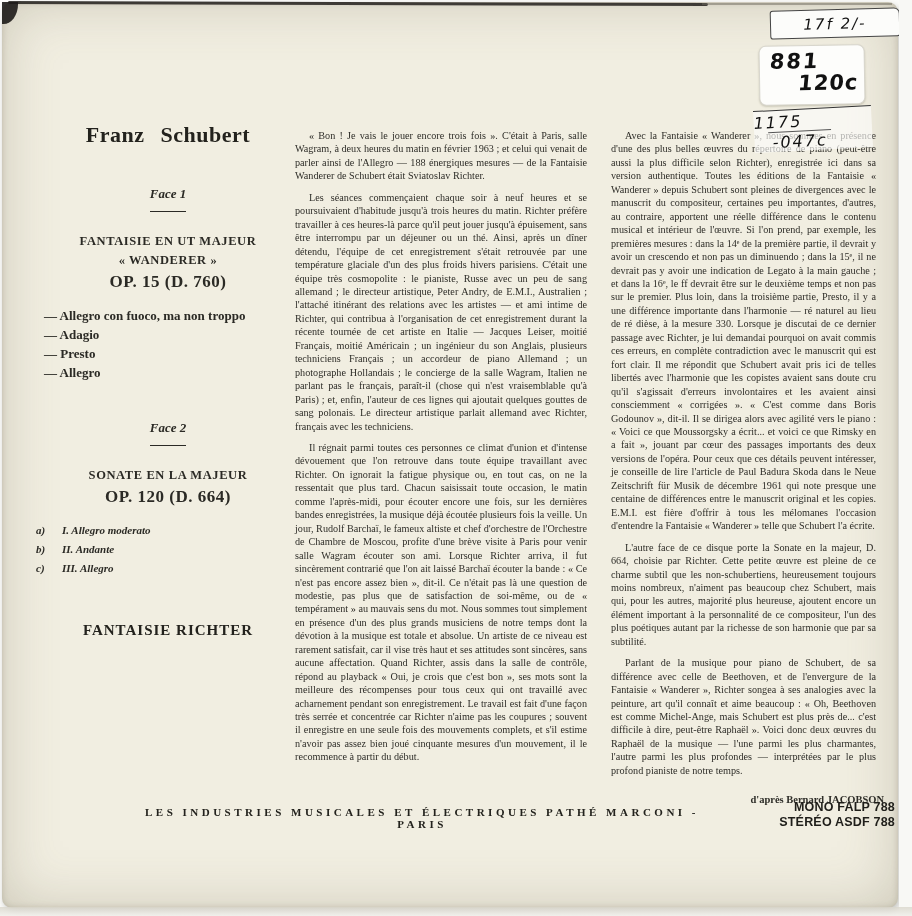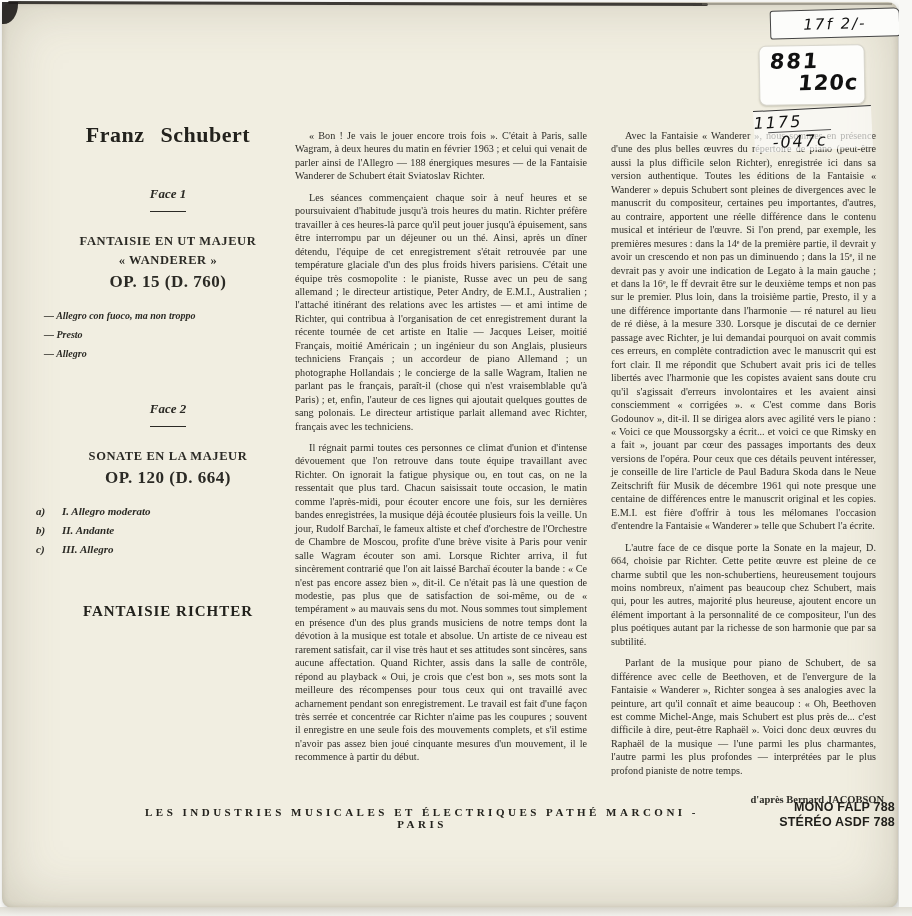--- a/index.html
+++ b/index.html
@@ -24,21 +24,21 @@
   .edge-right{position:absolute;right:0;top:0;width:13px;height:916px;background:#f8f8f5;}
   .edge-bottom{position:absolute;left:0;bottom:0;width:912px;height:9px;background:linear-gradient(#d9d6cb,#efeee9);opacity:.8;}
 
   
   .left-col{position:absolute;left:48px;top:120px;width:236px;text-align:center;}
   .composer{font-size:22px;font-weight:bold;word-spacing:10px;letter-spacing:.5px;color:#23221d;}
   .face-label{display:inline-block;margin-top:38px;font-size:13px;font-weight:bold;font-style:italic;border-bottom:1.5px solid #2b2a25;padding-bottom:9px;}
   .work-title{margin-top:20px;font-size:12.5px;font-weight:bold;letter-spacing:.6px;line-height:19px;}
   .opus{font-size:17px;font-weight:bold;margin-top:2px;letter-spacing:.5px;}
   .mov-list{margin-top:14px;text-align:left;margin-left:-6px;}
-  .mov{font-size:10px;font-style:italic;font-weight:bold;line-height:19px;white-space:nowrap;}
+  .mov{font-size:13px;font-weight:bold;line-height:19px;white-space:nowrap;}
   .mov2-row{display:flex;font-size:11px;font-style:italic;font-weight:bold;line-height:19px;text-align:left;}
   .mov2-marker{width:26px;font-style:italic;flex:none;}
   .performer{margin-top:44px;font-size:15px;font-weight:bold;letter-spacing:1px;color:#23221d;}
 
   
   .text-col{position:absolute;top:119px;font-size:10.2px;line-height:13.45px;text-align:justify;color:#2e2d28;}
   .col-mid{left:285px;width:308px;}
   .col-right{left:601px;width:281px;}
   .text-col p{margin:8px;text-indent:14px;}
   .byline{margin-top:16px;text-align:right;font-size:10.5px;font-weight:bold;text-indent:0;}
@@ -85,20 +85,21 @@
       <div class="composer">Franz Schubert</div>
 
       <div><span class="face-label">Face 1</span></div>
       <div class="work-title">
         <div>FANTAISIE EN UT MAJEUR</div>
         <div>« WANDERER »</div>
       </div>
       <div class="opus">OP. 15   (D. 760)</div>
       <div class="mov-list">
         <div class="mov">— Allegro con fuoco, ma non troppo</div>
+        <div class="mov">— Adagio</div>
         <div class="mov">— Presto</div>
         <div class="mov">— Allegro</div>
       </div>
 
       <div><span class="face-label">Face 2</span></div>
       <div class="work-title">
         <div>SONATE EN LA MAJEUR</div>
       </div>
       <div class="opus">OP. 120   (D. 664)</div>
       <div class="mov-list" style="margin-left:-14px;">

